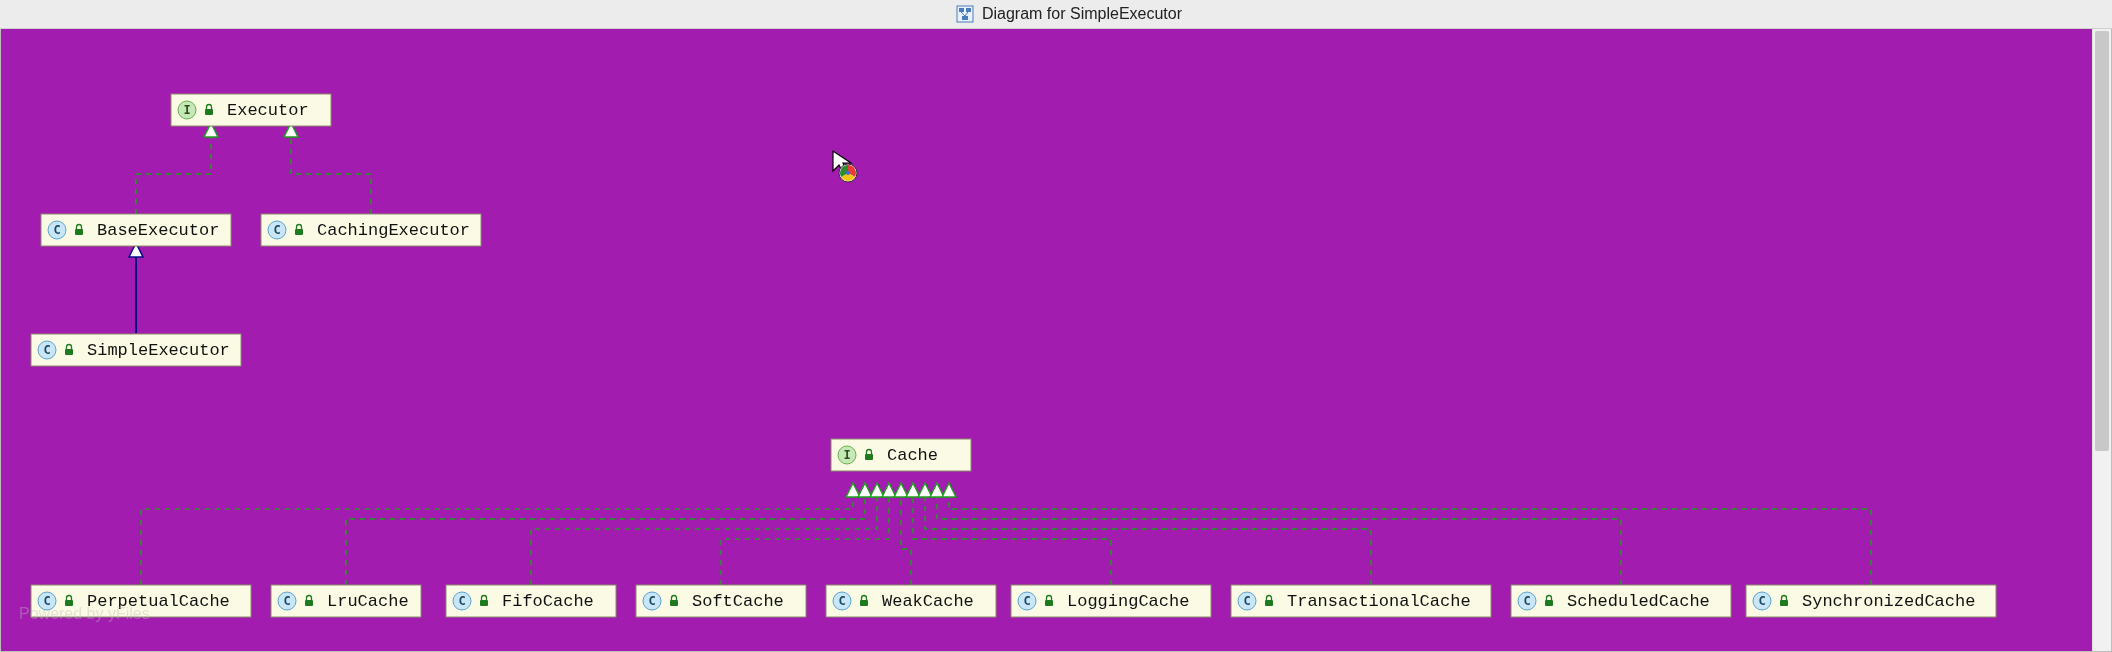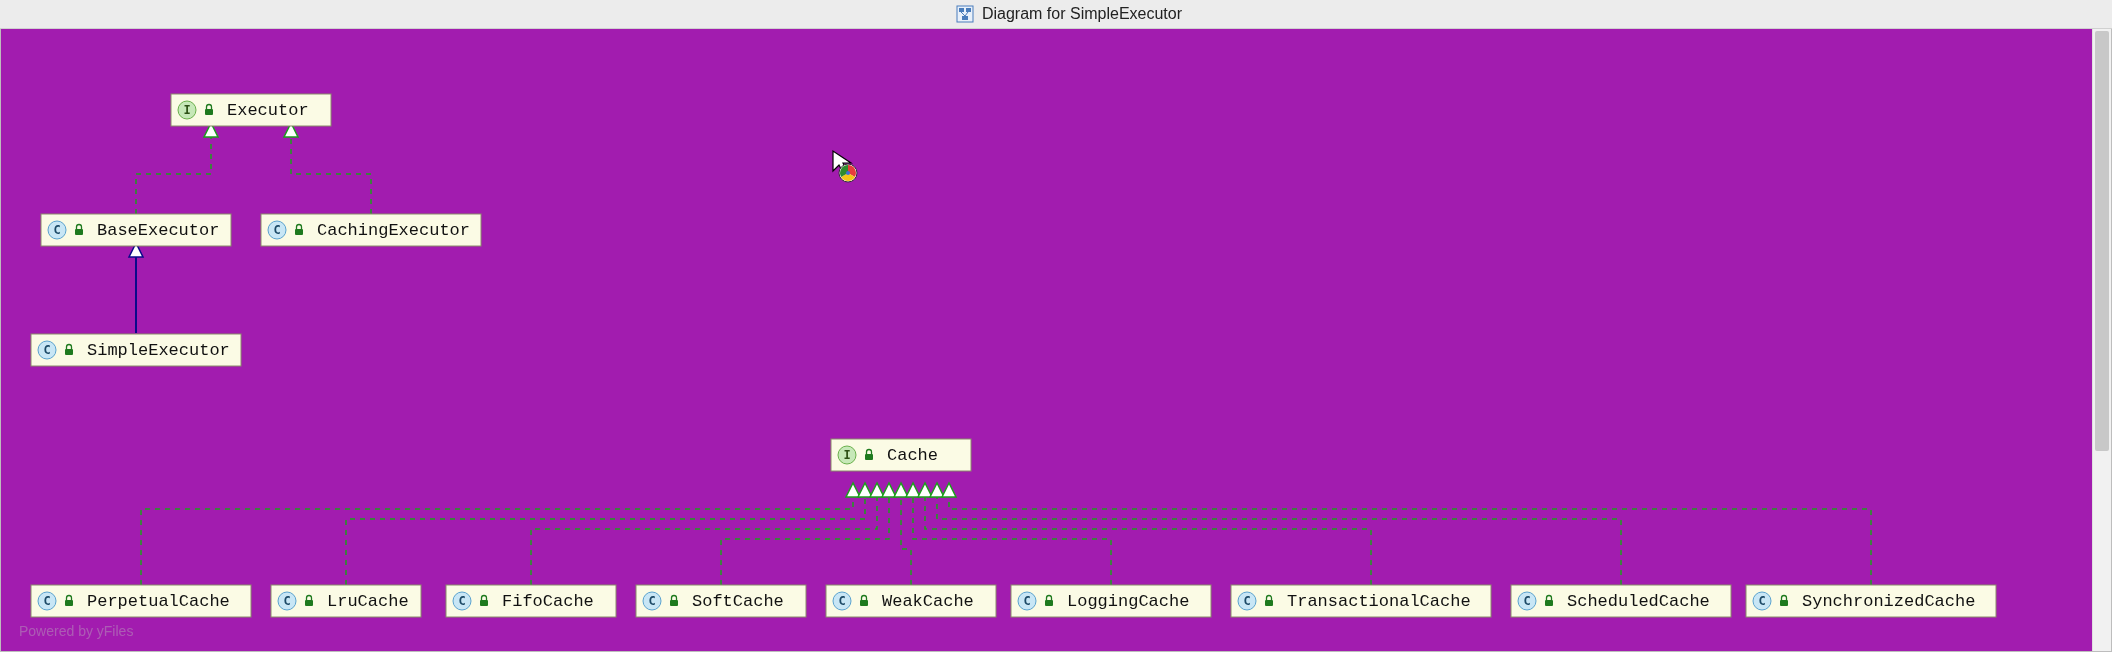--- a/index.html
+++ b/index.html
@@ -37,23 +37,23 @@
     position: relative;
     flex: 1;
     border: 1px solid #bdbdbd;
     border-top: none;
     box-sizing: border-box;
     background: #a21caf;
   }
   .watermark {
     position: absolute;
     left: 18px;
-    bottom: 12px;
+    bottom: 28px;
     color: #bdbdbd;
-    font-size: 14px;
+    font-size: 16px;
     opacity: 0.4;
     font-family: Arial, sans-serif;
   }
   .scrollbar {
     position: absolute;
     right: 0;
     top: 0;
     bottom: 0;
     width: 18px;
     background: #f1f1f1;

